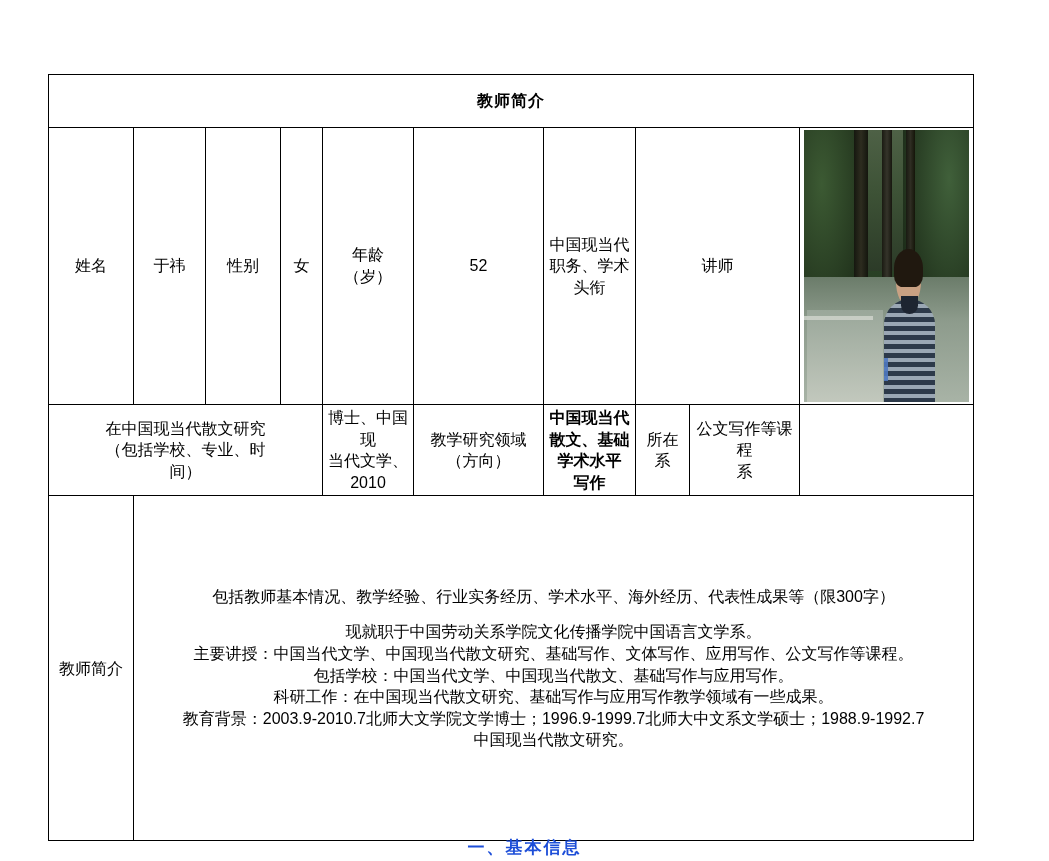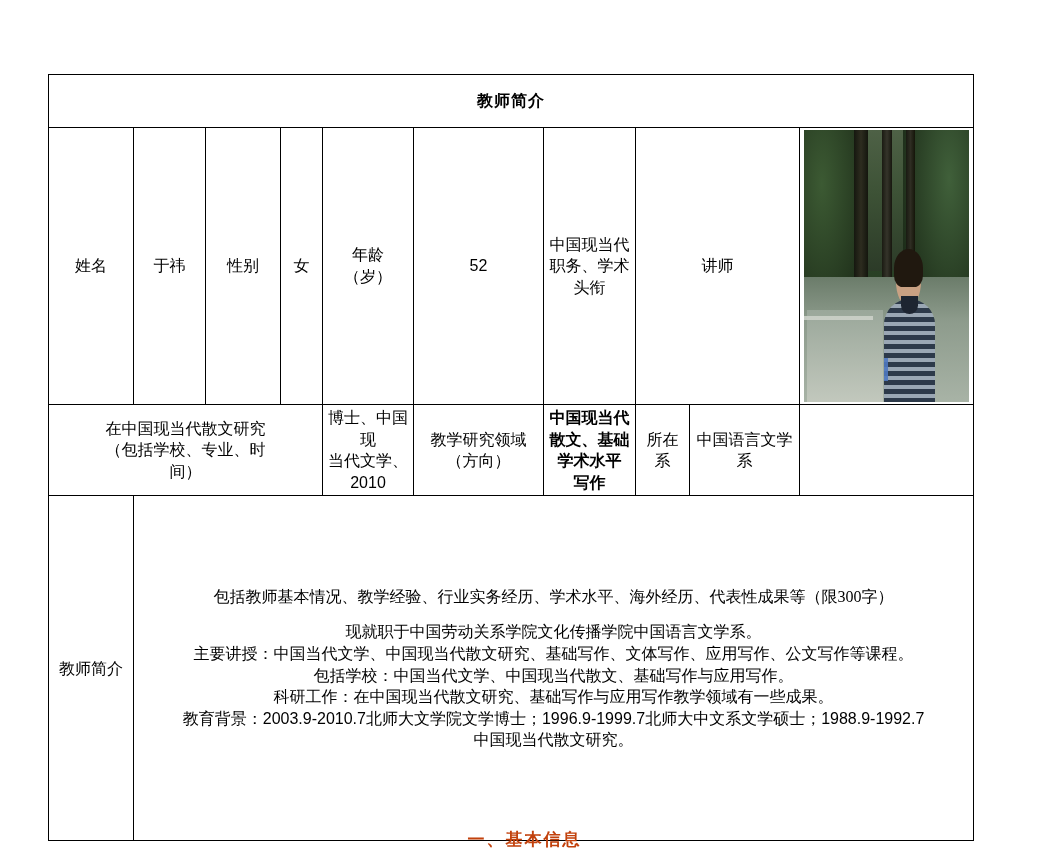--- a/index.html
+++ b/index.html
@@ -178,36 +178,35 @@
     font-size: 16px;
   }
   .desc-body {
     text-align: left;
     padding: 10px 8px 8px 10px;
     font-size: 15.5px;
     line-height: 1.55;
   }
   .desc-body .lead {
     margin: 0 0 14px 0;
-    font-family: Liberation Serif, serif;
   }
   .desc-body p {
     margin: 0;
     white-space: normal;
   }
   .footer {
     position: absolute;
     left: 0;
     right: 0;
-    bottom: 10px;
+    bottom: 2px;
     text-align: center;
     font-weight: bold;
     font-size: 17px;
     letter-spacing: 2px;
-    color: #c2410c;
+    color: #1d4ed8;
   }
 </style>
 </head>
 <body>
 
 <div class="page">
 
   <table class="profile">
     <colgroup>
       <col style="width:85px">
@@ -284,21 +283,21 @@
         <div>中国现当代</div>
         <div>散文、基础</div>
         <div>学术水平</div>
         <div>写作</div>
       </td>
       <td class="small">
         <div>所在</div>
         <div>系</div>
       </td>
       <td class="small">
-        <div>中国语言文学</div>
+        <div>公文写作等课程</div>
         <div>系</div>
       </td>
       <td></td>
     </tr>
 
     <tr class="desc-row">
       <td class="desc-label">教师简介</td>
       <td class="desc-body" colspan="9">
         <p class="lead">包括教师基本情况、教学经验、行业实务经历、学术水平、海外经历、代表性成果等（限300字）</p>
         <p>现就职于中国劳动关系学院文化传播学院中国语言文学系。</p>

